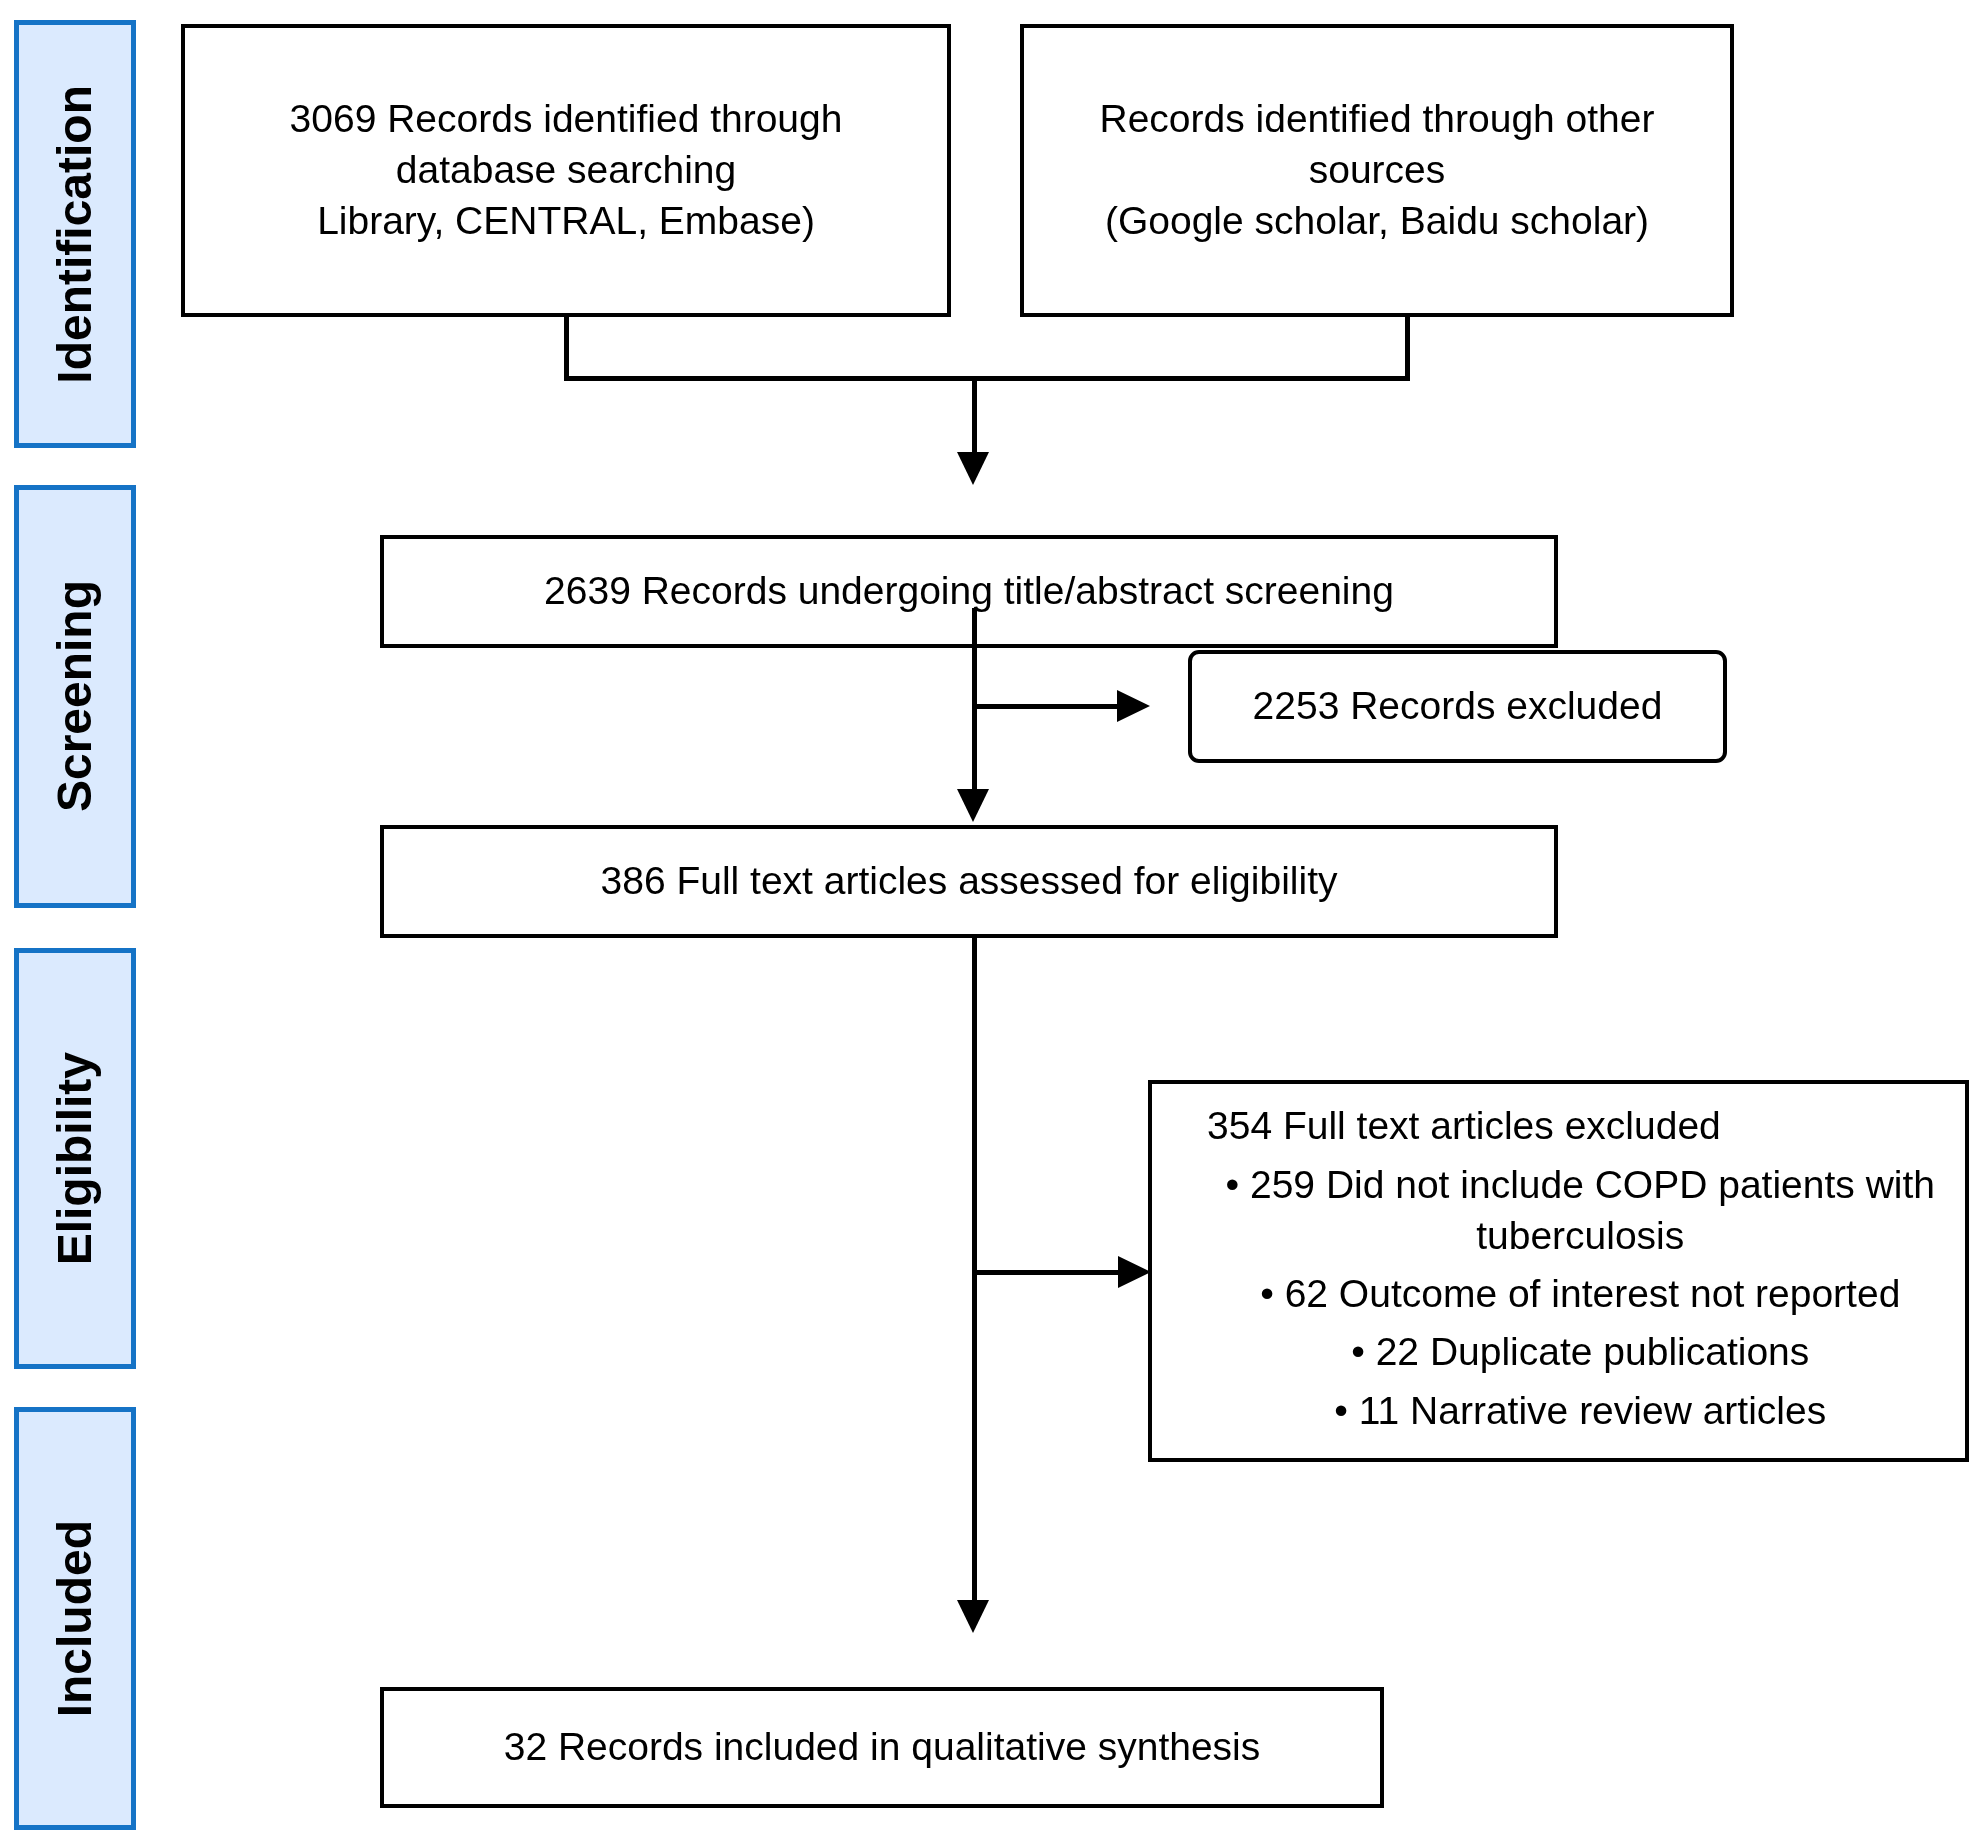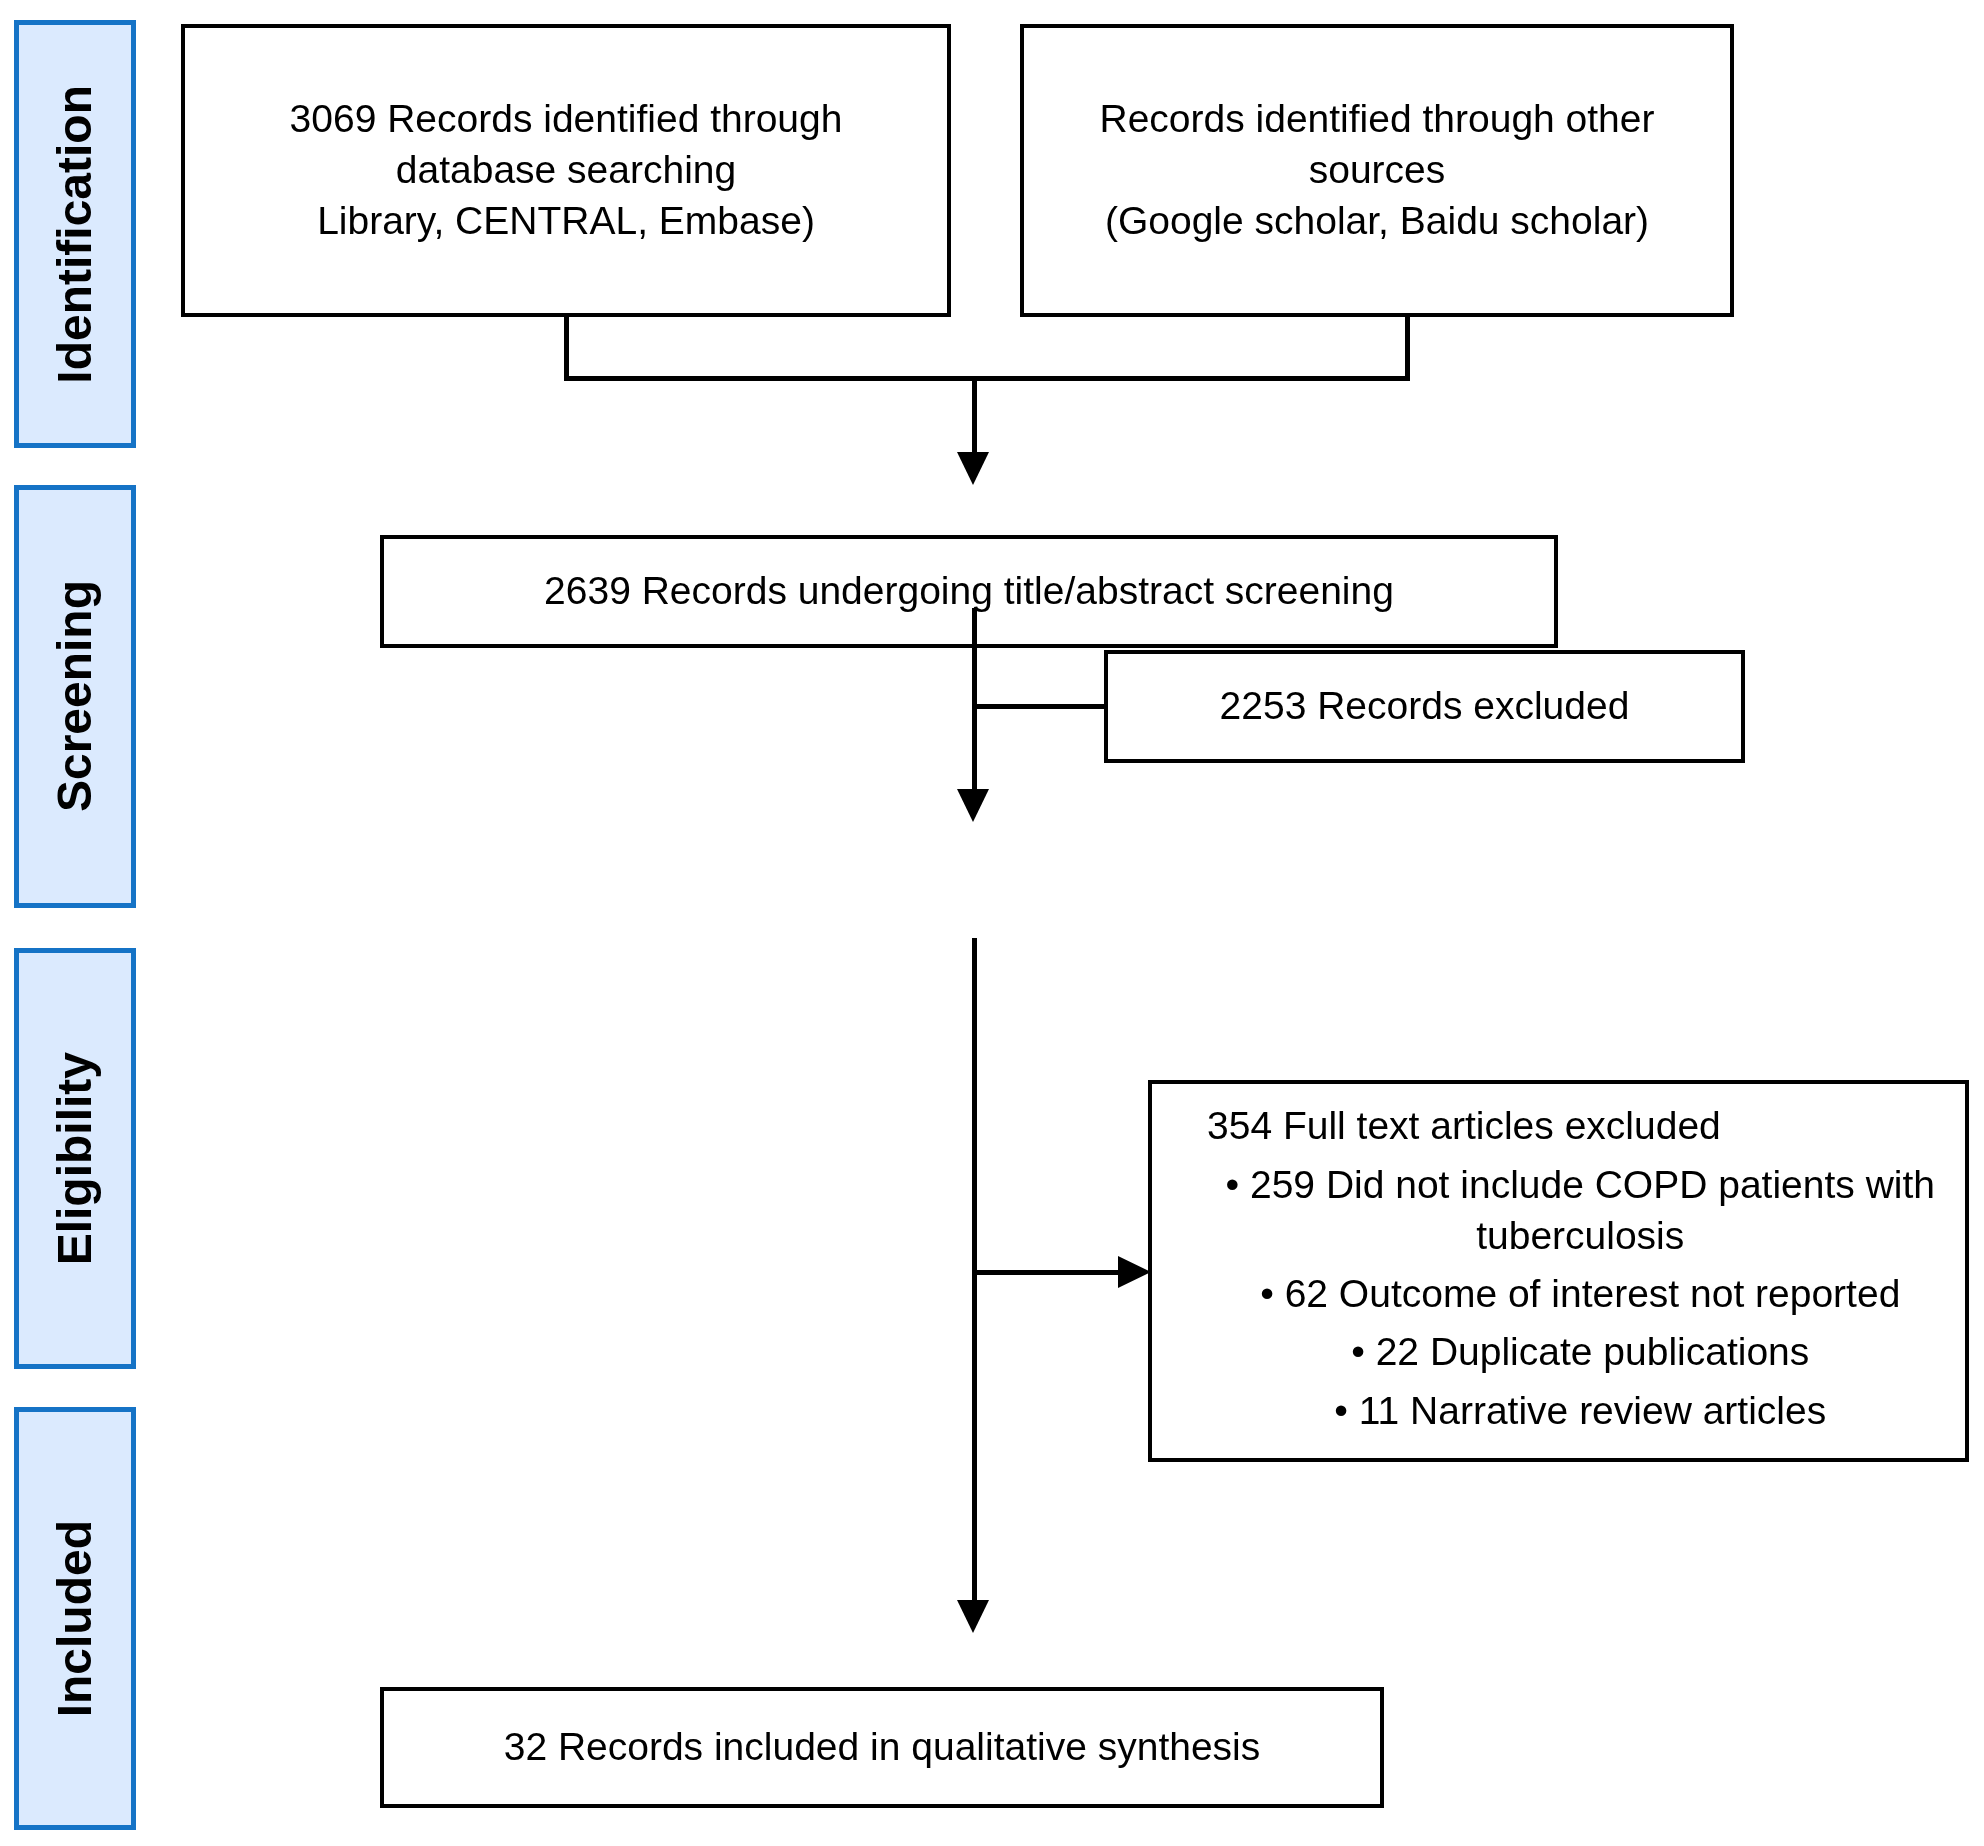--- a/index.html
+++ b/index.html
@@ -146,26 +146,31 @@
       <div>2639 Records undergoing title/abstract screening</div>
     </div>
   </div>
 
   <div class="vline" style="left:972px; top:608px; height:184px;"></div>
   <div class="arrow-down" style="left:957px; top:789px;"></div>
 
   <div class="hline" style="left:972px; top:704px; width:153px;"></div>
   <div class="arrow-right" style="left:1117px; top:690px;"></div>
 
-  <div class="flow-box" style="left:1104px; top:650px; width:641px; height:113px;">
+  <div class="flow-box" style="left:1188px; top:650px; width:539px; height:113px;border-radius:11px;">
     <div class="inner">
       <div>2253 Records excluded</div>
     </div>
   </div>
 
+  <div class="flow-box" style="left:380px; top:825px; width:1178px; height:113px;">
+    <div class="inner">
+      <div>386 Full text articles assessed for eligibility</div>
+    </div>
+  </div>
 
   <div class="vline" style="left:972px; top:938px; height:668px;"></div>
   <div class="arrow-down" style="left:957px; top:1600px;"></div>
 
   <div class="hline" style="left:972px; top:1270px; width:153px;"></div>
   <div class="arrow-right" style="left:1118px; top:1256px;"></div>
 
   <div class="flow-box left-align" style="left:1148px; top:1080px; width:821px; height:382px;padding-left:32px;">
     <div class="inner">
       <div class="excl-head">354 Full text articles excluded</div>

